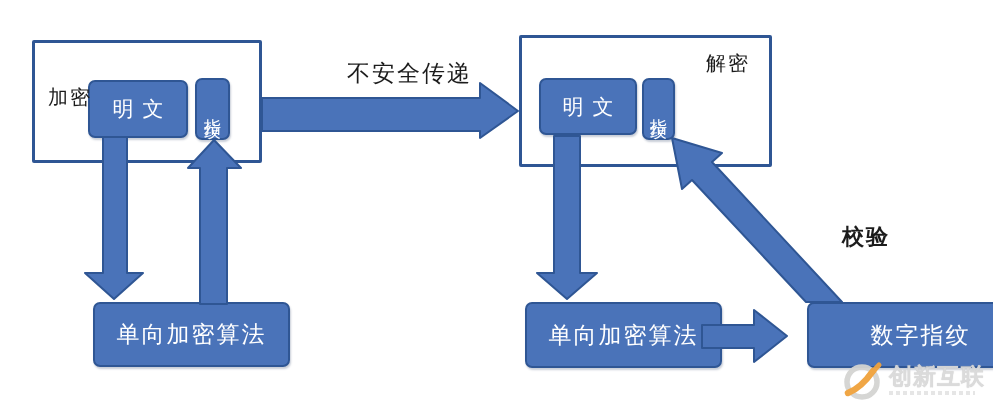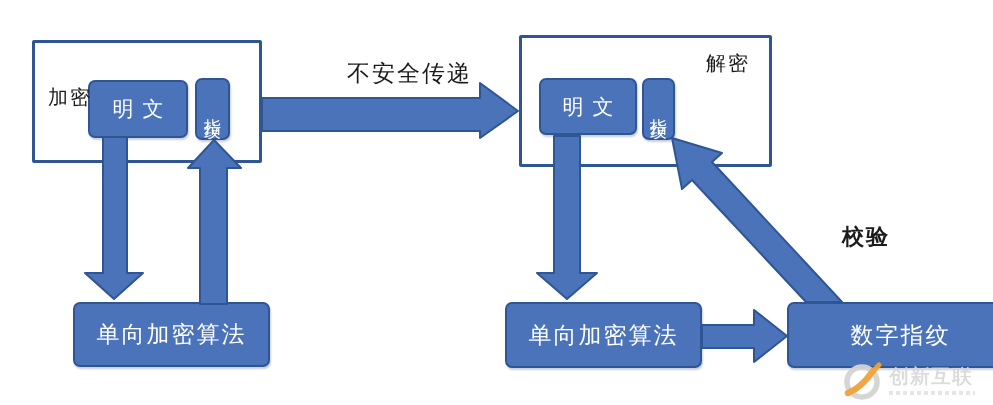--- a/index.html
+++ b/index.html
@@ -42,21 +42,21 @@
     z-index: 3;
     box-shadow: 1px 2px 2px rgba(40,60,100,0.25);
   }
   .node-plaintext { font-size: 21px; letter-spacing: 9px; text-indent: 9px; }
   .node-fingerprint {
     font-size: 17px;
     writing-mode: vertical-rl;
     text-orientation: upright;
     letter-spacing: 4px;
   }
-  .node-algorithm { font-size: 23px; letter-spacing: 2px; }
+  .node-algorithm { font-size: 23px; letter-spacing: 2px; margin-left: 20px; }
   .free-label {
     position: absolute;
     font-size: 23px;
     color: var(--label-text, #1C1C1C);
     letter-spacing: 2px;
     z-index: 6;
     white-space: nowrap;
     margin-left: 44px;
   }
   
@@ -78,22 +78,22 @@
     right: 2px; bottom: 0;
     width: 150px; height: 50px;
     z-index: 10;
     display: flex;
     align-items: center;
     opacity: 0.95;
   }
   .wm-text-col { margin-left: 4px; }
   .wm-brand {
     font-family: "Liberation Sans", "DejaVu Sans", sans-serif;
-    font-weight: normal;
-    font-size: 20px;
+    font-weight: bold;
+    font-size: 23px;
     line-height: 23px;
     color: var(--watermark-text, #DADADA);
     letter-spacing: 1px;
     text-shadow: 0 0 1px #c4c4c4;
     white-space: nowrap;
   }
   .wm-tagline {
     margin-top: 3px;
     width: 86px; height: 4px;
     background: repeating-linear-gradient(90deg, #dedede 0 4px, transparent 4px 7px);

